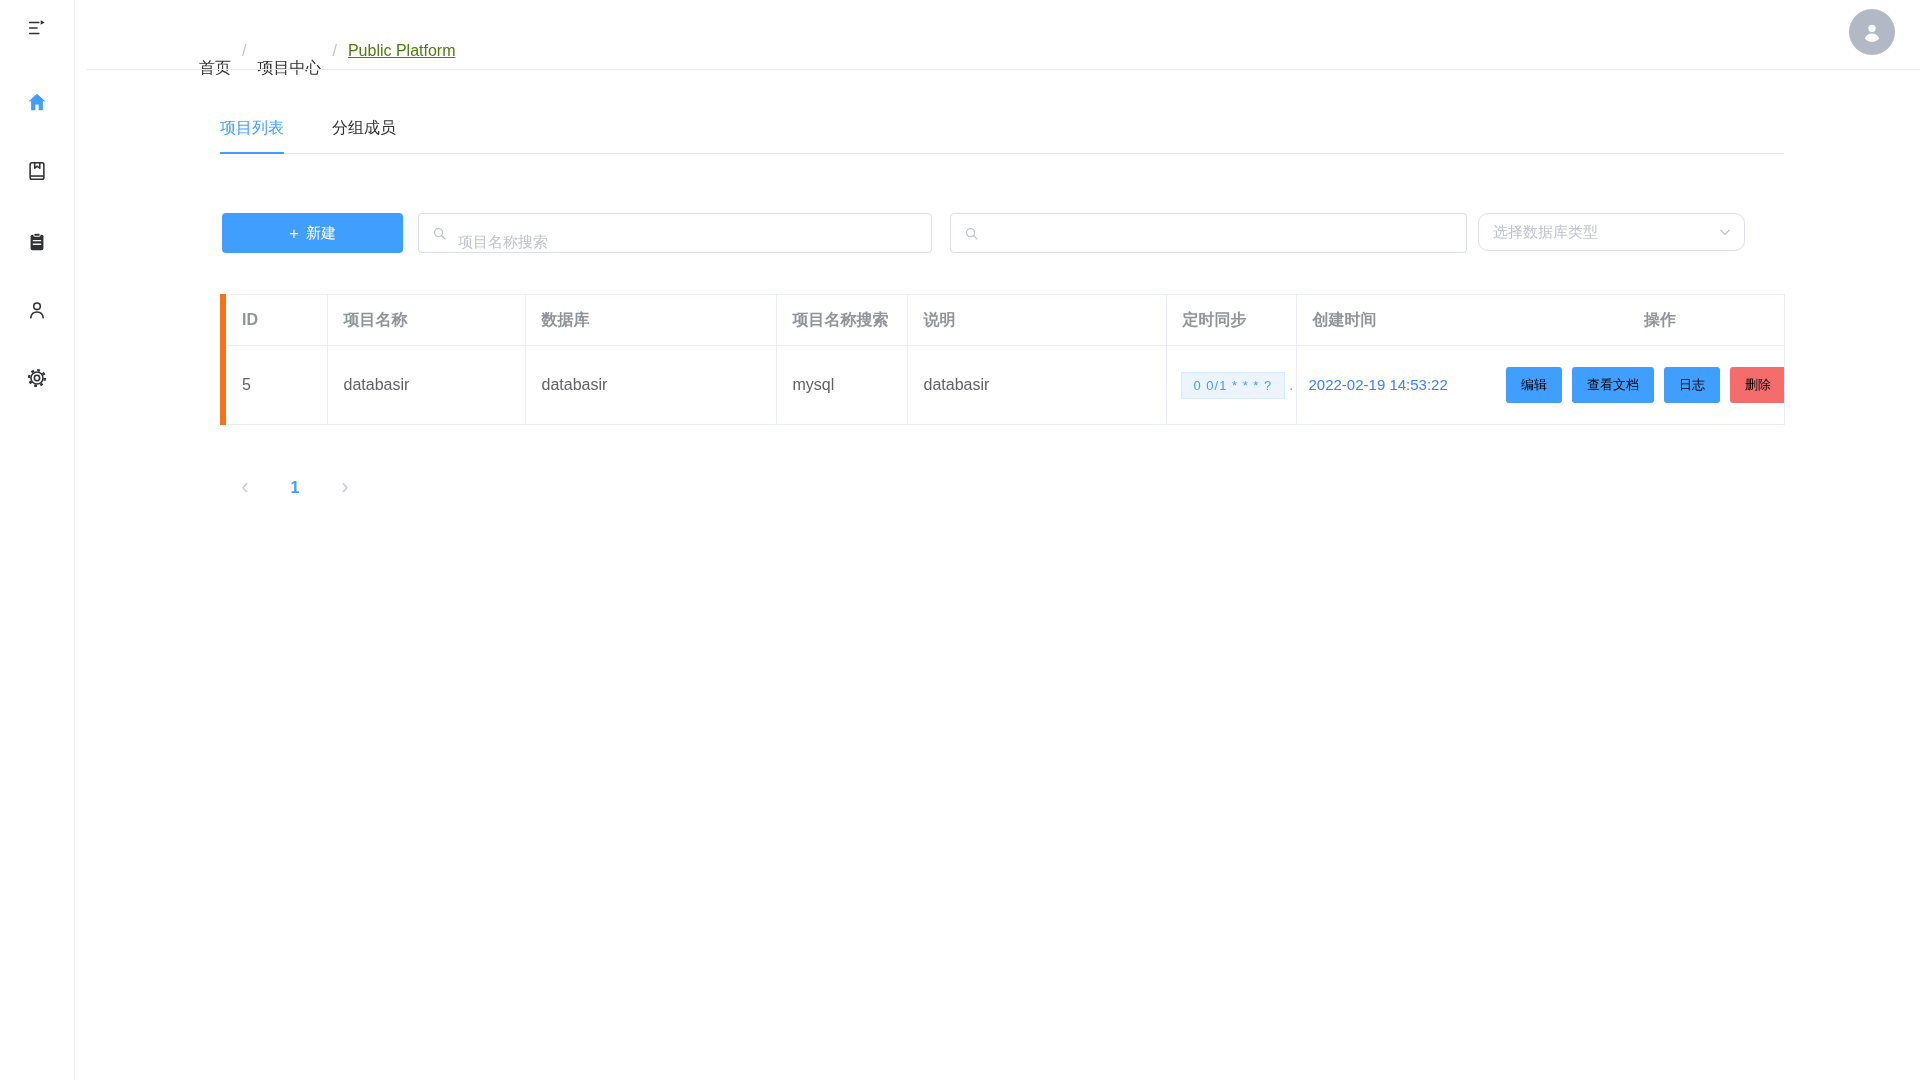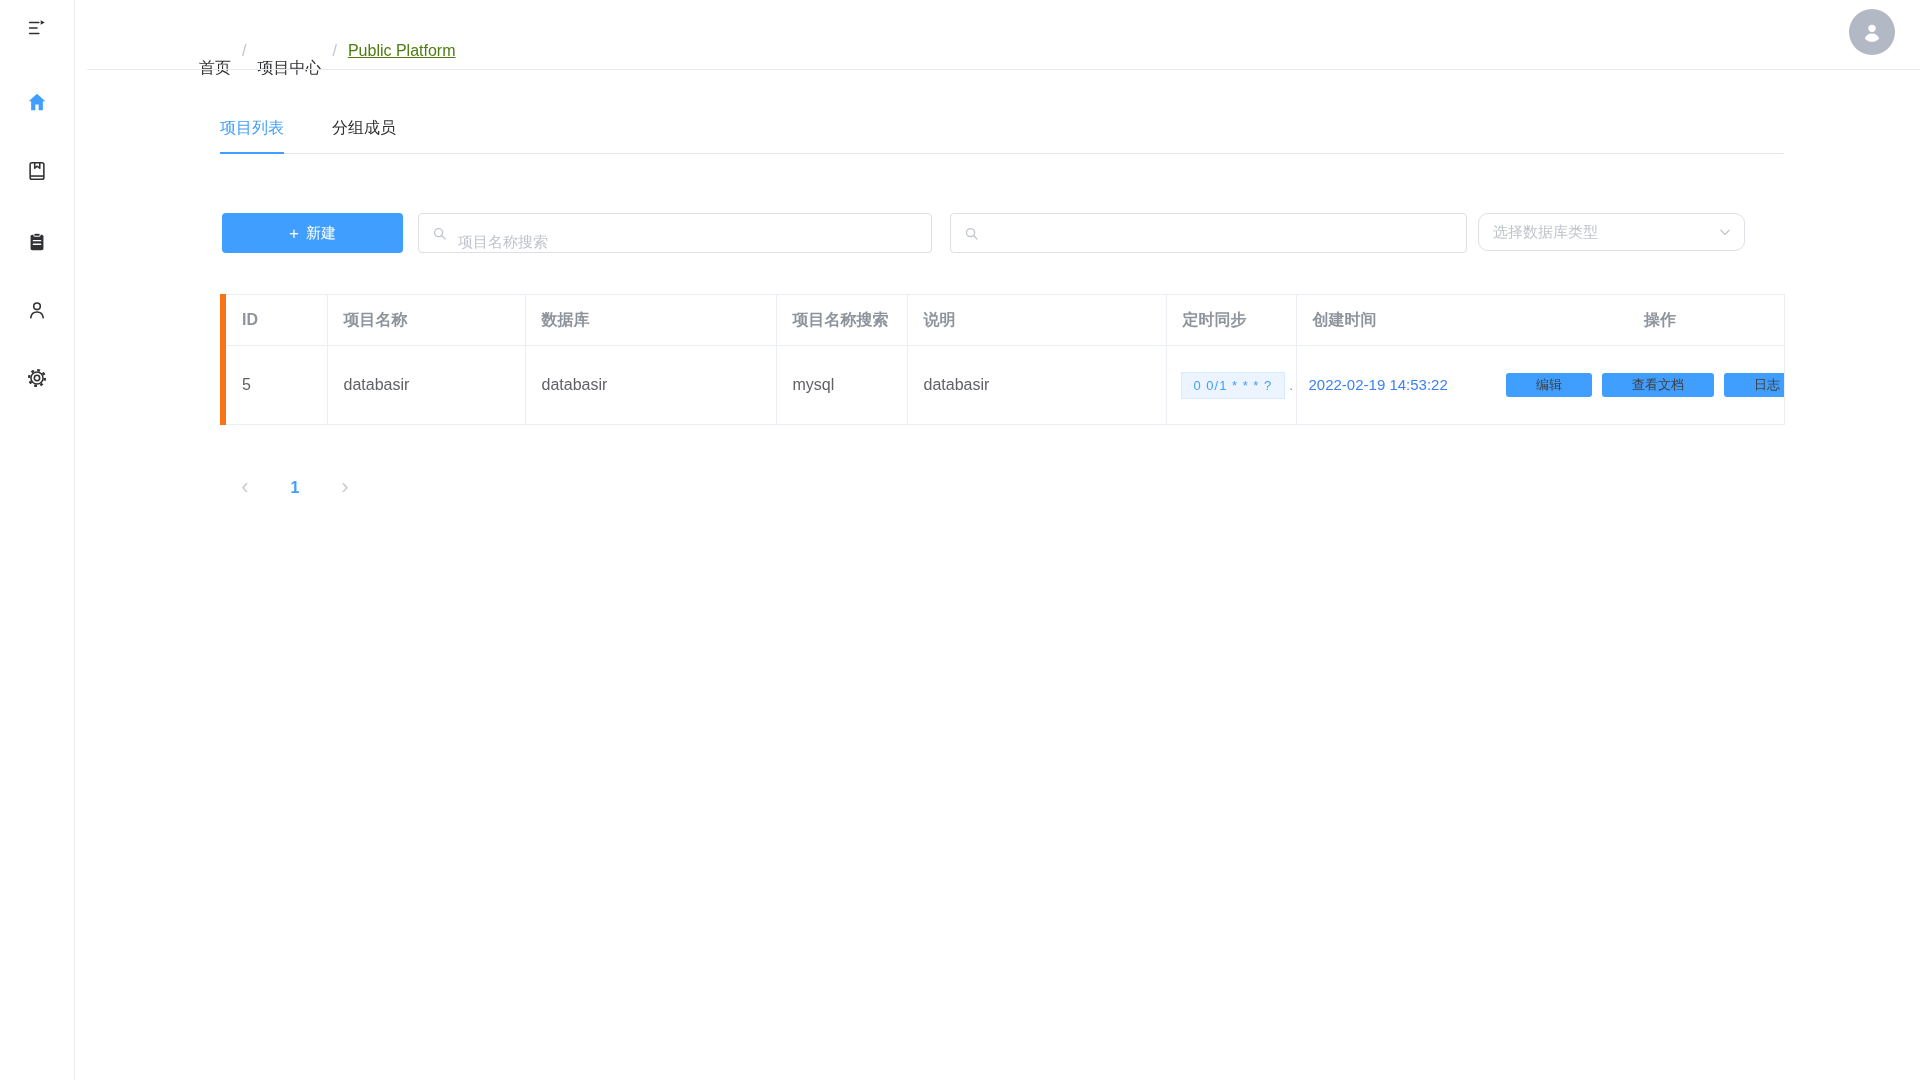--- a/index.html
+++ b/index.html
@@ -65,21 +65,21 @@
   .grid th:first-child,.grid td:first-child{border-left:6px solid #f97316;}
   .grid th.center{text-align:center;padding-left:0;}
   .cron-cell{padding-left:14px !important;white-space:nowrap;}
   .cron-badge{display:inline-block;background:#ecf5ff;border:1px solid #d9ecff;border-radius:0;
               color:#409eff;font-size:13px;padding:5px 12px;letter-spacing:1px;}
   .cron-suffix{color:#909399;font-size:14px;margin-left:4px;}
   .time-cell{padding-left:12px !important;}
   .time-text{width:164px;word-break:break-all;line-height:24px;font-size:15px;color:#3b82f6;}
   .actions-cell{padding-left:14px !important;}
   .actions{display:flex;gap:10px;align-items:center;}
-  .abtn{height:24px;border:none;border-radius:3px;color:#404040;font-size:13px;padding:0 30px;
+  .abtn{height:36px;border:none;border-radius:3px;color:#000000;font-size:13px;padding:0 15px;
         cursor:pointer;white-space:nowrap;font-family:inherit;}
   .abtn.blue{background:#409eff;}
   .abtn.red{background:#f56c6c;}
 
   
   .pagination{position:absolute;left:229px;top:474px;display:flex;gap:18px;align-items:center;}
   .pg{width:32px;height:28px;display:flex;align-items:center;justify-content:center;
       background:transparent;border:none;cursor:pointer;font-family:inherit;}
   .pg-arrow{color:#c8ccd4;font-size:22px;line-height:1;padding-bottom:3px;}
   .pg-num{color:#409eff;font-weight:bold;font-size:16px;}

